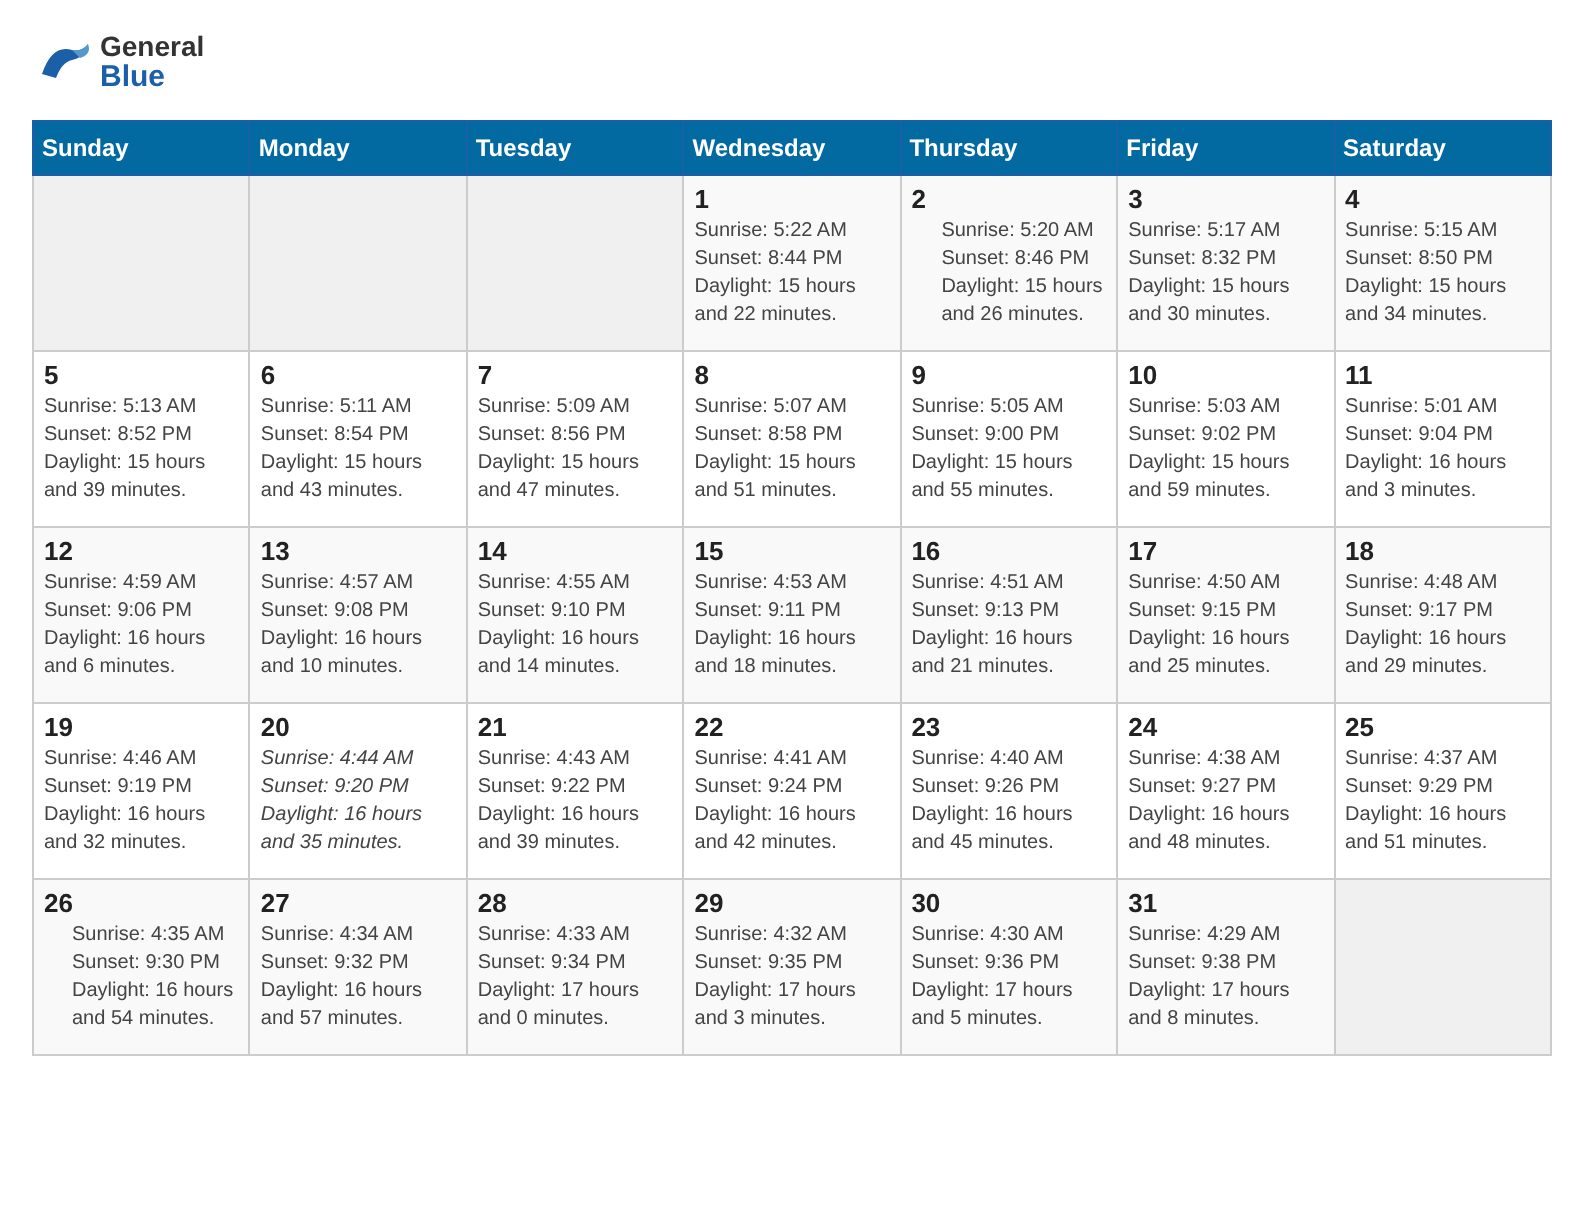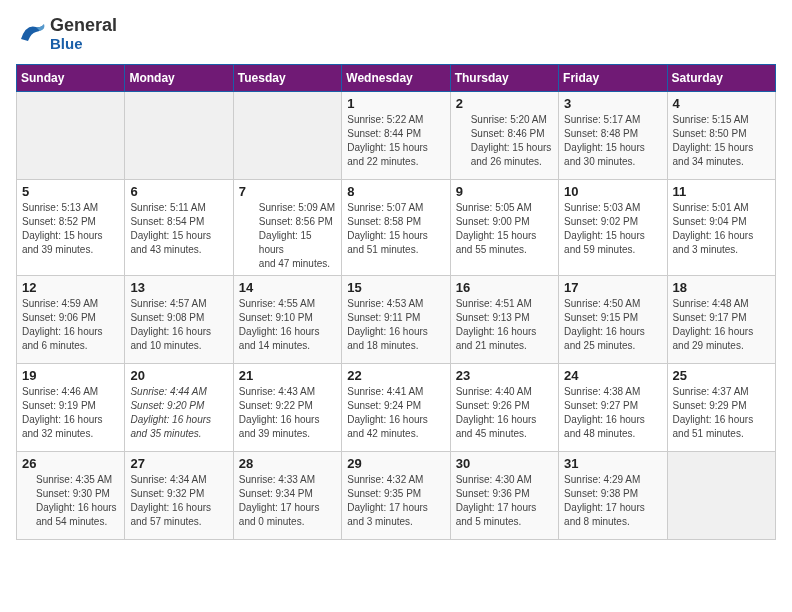--- a/index.html
+++ b/index.html
@@ -32,21 +32,21 @@
     .calendar-subtitle {
       font-size: 16px;
       color: #555;
     }
     table {
       width: 100%;
       border-collapse: collapse;
       table-layout: fixed;
     }
     thead tr th {
-      background-color: #701a75;
+      background-color: #0369a1;
       color: #fff;
       font-size: 12px;
       font-weight: bold;
       padding: 6px 4px;
       text-align: left;
       border: 1px solid #1a5fa8;
     }
     tbody tr td {
       border: 1px solid #ccc;
       vertical-align: top;
@@ -78,21 +78,21 @@
 </head>
 <body>
 
 <div class="header">
   <div class="logo">
   <svg width="30" height="30" viewBox="0 0 30 30">
     <path d="M5 20 Q10 5 20 8 Q25 9 28 5 Q26 12 20 13 Q15 14 12 22 Z" fill="#1a5fa8"></path>
     <path d="M20 8 Q25 9 28 5 Q30 10 24 12" fill="#5599cc"></path>
   </svg>
   <div>
-    <div style="font-size:18px;font-weight:bold;color:#333;line-height:1.1">General</div>
+    <div style="font-size:14px;font-weight:bold;color:#333;line-height:1.1">General</div>
     <div style="font-size:15px;font-weight:bold;color:#1a5fa8;line-height:1.1">Blue</div>
   </div>
 </div>
   <div class="title-block">
     <div class="calendar-title"></div>
     <div class="calendar-subtitle"></div>
   </div>
 </div>
 
 <table>
@@ -122,21 +122,21 @@
         <td>
           <span class="day-number">2</span>
           <div class="day-info" style="white-space: pre-line; margin-left: 15px;">Sunrise: 5:20 AM
 Sunset: 8:46 PM
 Daylight: 15 hours
 and 26 minutes.</div>
         </td>
         <td>
           <span class="day-number">3</span>
           <div class="day-info" style="white-space: pre-line;">Sunrise: 5:17 AM
-Sunset: 8:48 PM
+Sunset: 8:32 PM
 Daylight: 15 hours
 and 30 minutes.</div>
         </td>
         <td>
           <span class="day-number">4</span>
           <div class="day-info" style="white-space: pre-line;">Sunrise: 5:15 AM
 Sunset: 8:50 PM
 Daylight: 15 hours
 and 34 minutes.</div>
         </td>
@@ -151,21 +151,21 @@
         </td>
         <td>
           <span class="day-number">6</span>
           <div class="day-info" style="white-space: pre-line;">Sunrise: 5:11 AM
 Sunset: 8:54 PM
 Daylight: 15 hours
 and 43 minutes.</div>
         </td>
         <td>
           <span class="day-number">7</span>
-          <div class="day-info" style="white-space: pre-line; margin-left: 20px;">Sunrise: 5:09 AM
+          <div class="day-info" style="white-space: pre-line;">Sunrise: 5:09 AM
 Sunset: 8:56 PM
 Daylight: 15 hours
 and 47 minutes.</div>
         </td>
         <td>
           <span class="day-number">8</span>
           <div class="day-info" style="white-space: pre-line;">Sunrise: 5:07 AM
 Sunset: 8:58 PM
 Daylight: 15 hours
 and 51 minutes.</div>

